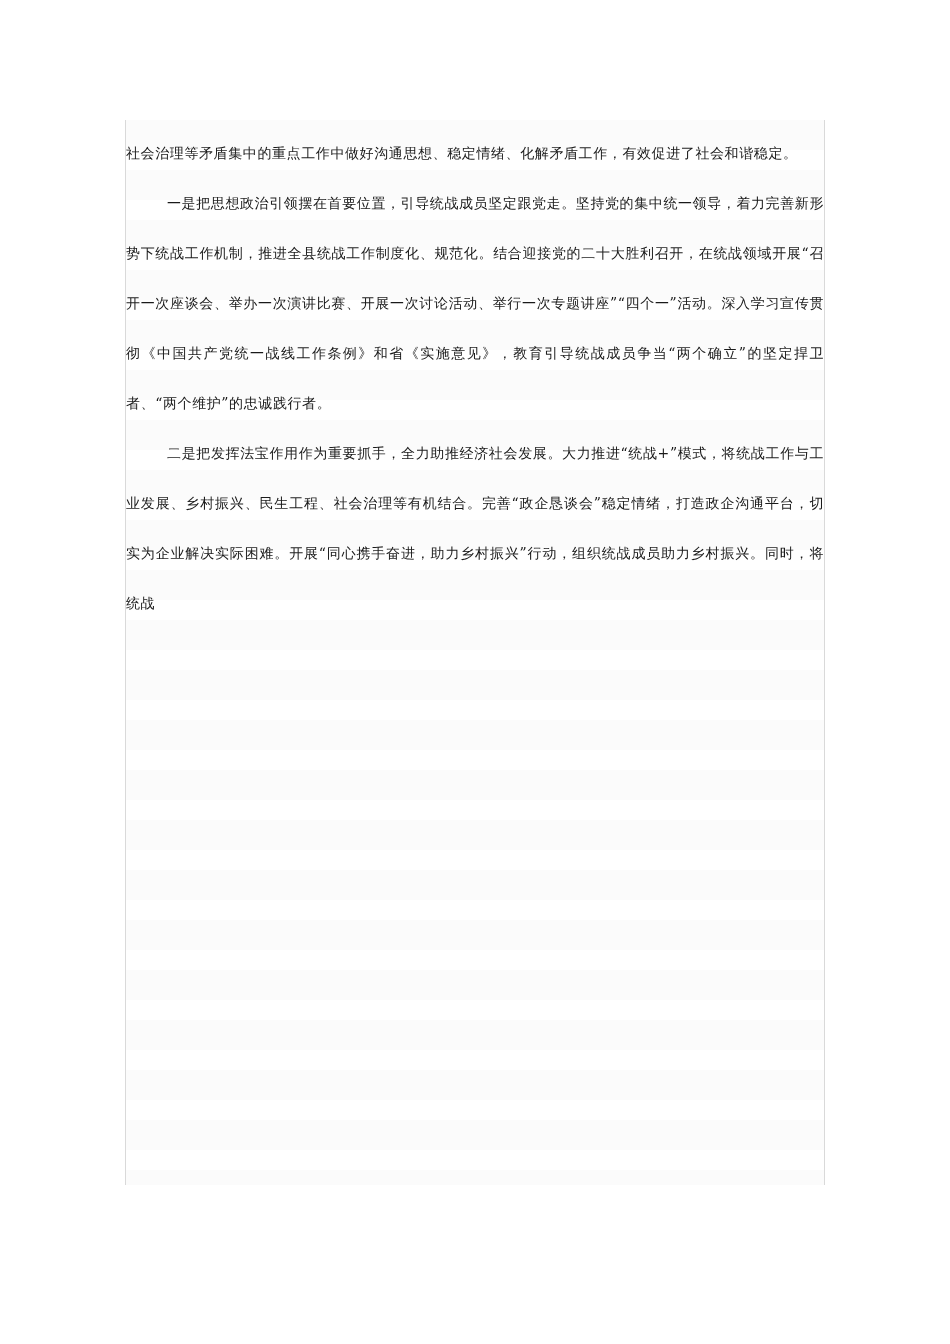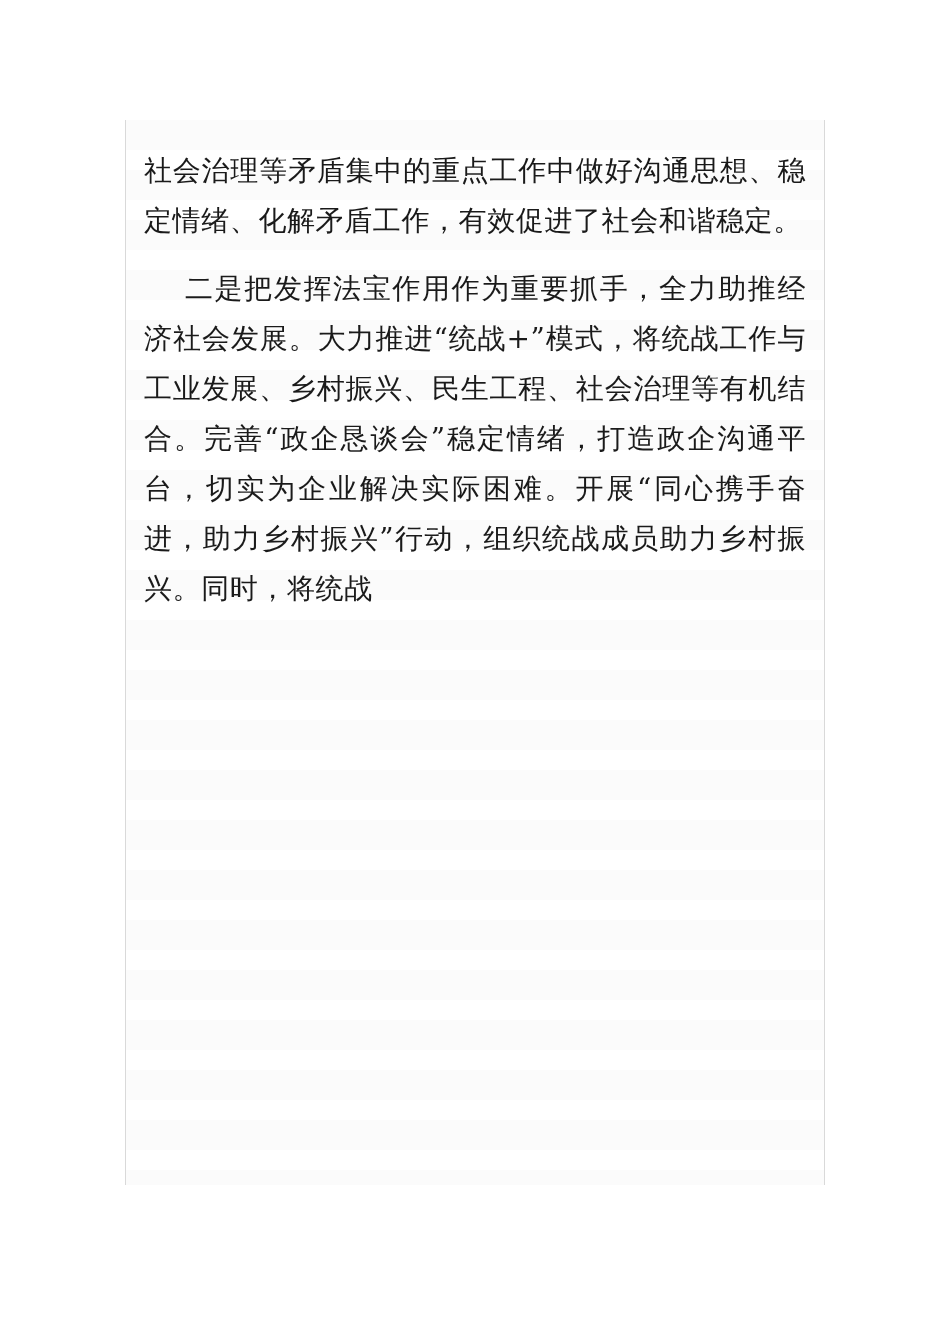--- a/index.html
+++ b/index.html
@@ -32,23 +32,23 @@
     pointer-events: none;
   }
   .content {
     position: absolute;
     left: 126px;
     top: 128px;
     width: 698px;
     box-sizing: border-box;
   }
   p.para {
-    margin: 18px;
+    margin: 0;
     padding: 0;
-    font-size: 28px;
+    font-size: 14px;
     line-height: 50px;
     color: #1a1a1a;
     text-align: justify;
     text-justify: inter-ideograph;
     letter-spacing: 0.6px;
     font-family: "DejaVu Serif", serif;
   }
   p.indent {
     text-indent: 41px;
   }
@@ -72,16 +72,17 @@
 </head>
 <body>
 
 <div class="page">
 
   <div class="lines"></div>
   <div class="page-border"></div>
 
   <div class="content">
     <p class="para">社会治理等矛盾集中的重点工作中做好沟通思想、稳定情绪、化解矛盾工作，有效促进了社会和谐稳定。</p>
+    <p class="para indent">一是把思想政治引领摆在首要位置，引导统战成员坚定跟党走。坚持党的集中统一领导，着力完善新形势下统战工作机制，推进全县统战工作制度化、规范化。结合迎接党的二十大胜利召开，在统战领域开展“召开一次座谈会、举办一次演讲比赛、开展一次讨论活动、举行一次专题讲座”“四个一”活动。深入学习宣传贯彻《中国共产党统一战线工作条例》和省《实施意见》，教育引导统战成员争当“两个确立”的坚定捍卫者、“两个维护”的忠诚践行者。</p>
     <p class="para indent">二是把发挥法宝作用作为重要抓手，全力助推经济社会发展。大力推进“统战+”模式，将统战工作与工业发展、乡村振兴、民生工程、社会治理等有机结合。完善“政企恳谈会”稳定情绪，打造政企沟通平台，切实为企业解决实际困难。开展“同心携手奋进，助力乡村振兴”行动，组织统战成员助力乡村振兴。同时，将统战</p>
   </div>
 
 </div>
 
 </body></html>

